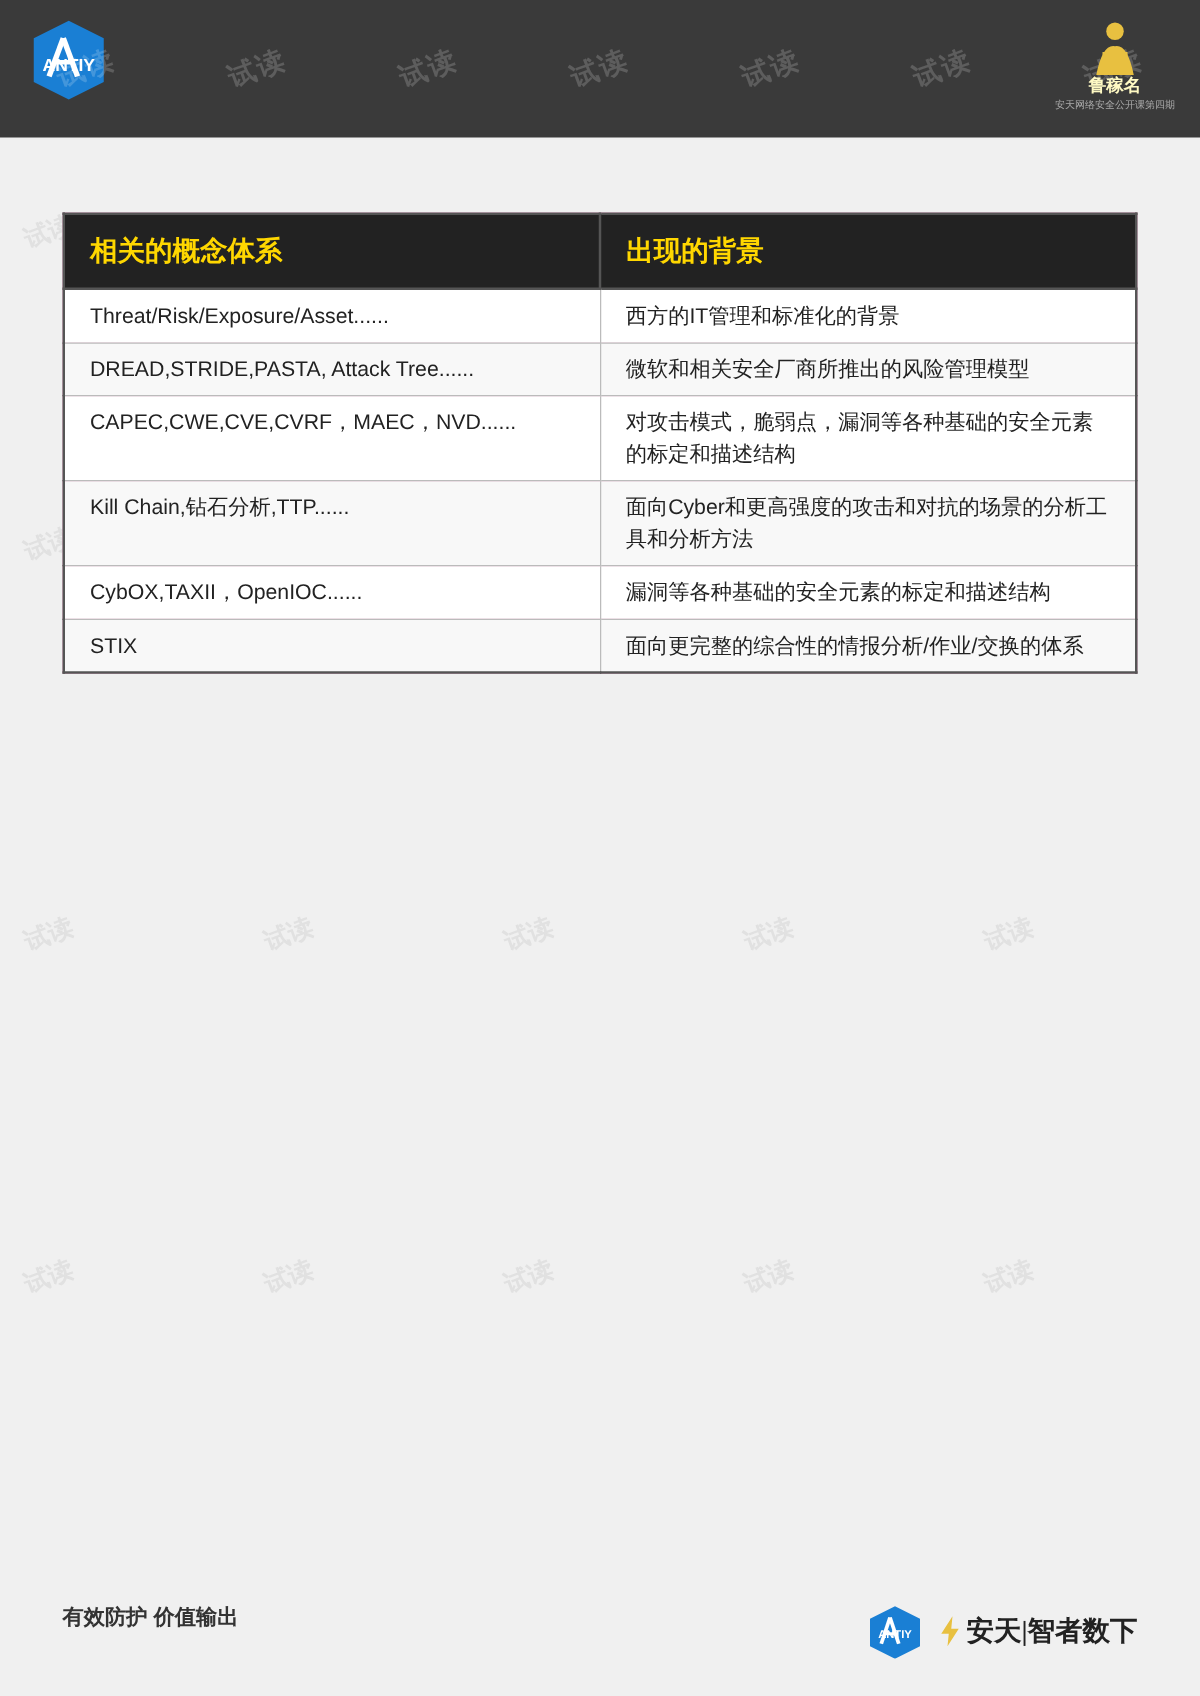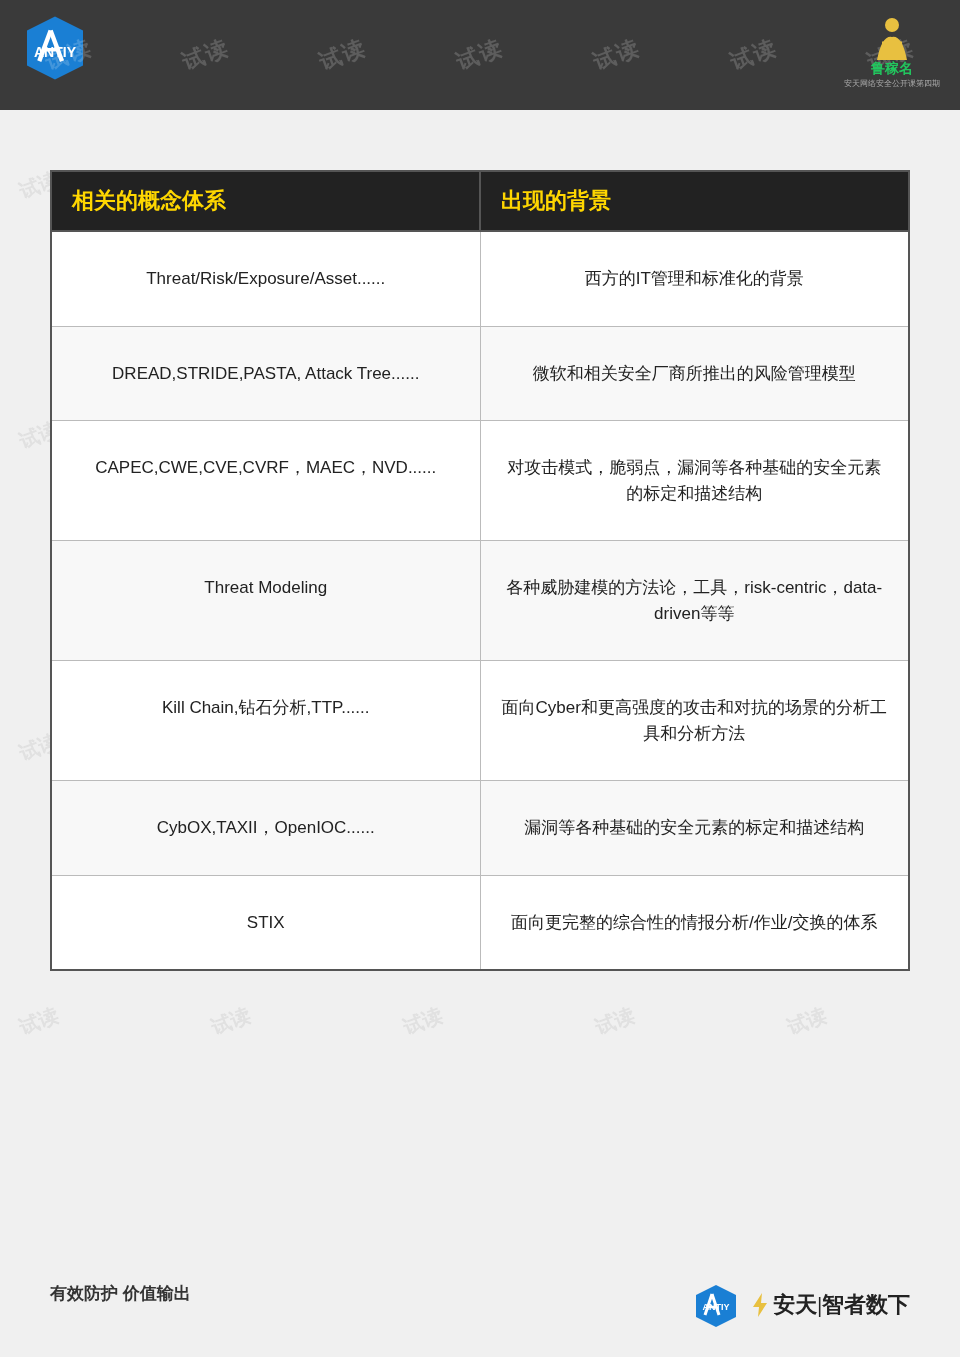--- a/index.html
+++ b/index.html
@@ -87,27 +87,26 @@
       color: #FFD700;
       font-size: 22px;
       font-weight: bold;
       padding: 14px 20px;
       text-align: left;
       border: 2px solid #555;
       width: 50%;
     }
 
     .concept-table td {
-      padding: 34px 20px;
+      padding: 8px 20px;
       border: 1.5px solid #bbb;
       font-size: 17px;
       color: #222;
       vertical-align: top;
       line-height: 1.5;
-      text-align: center;
     }
 
     .concept-table tr:nth-child(even) td {
       background: #f8f8f8;
     }
 
     .concept-table tr:nth-child(odd) td {
       background: #ffffff;
     }
 
@@ -146,21 +145,21 @@
     .brand-right {
       position: absolute;
       right: 20px;
       top: 15px;
       display: flex;
       flex-direction: column;
       align-items: center;
     }
 
     .brand-right-text {
-      color: #22c55e;
+      color: #fef9c3;
       font-size: 14px;
       font-weight: bold;
       font-family: Liberation Sans, sans-serif;
     }
 
     .brand-right-sub {
       color: #aaa;
       font-size: 8px;
       text-align: center;
     }
@@ -242,24 +241,20 @@
         </tr>
         <tr>
           <td>DREAD,STRIDE,PASTA, Attack Tree......</td>
           <td>微软和相关安全厂商所推出的风险管理模型</td>
         </tr>
         <tr>
           <td>CAPEC,CWE,CVE,CVRF，MAEC，NVD......</td>
           <td>对攻击模式，脆弱点，漏洞等各种基础的安全元素的标定和描述结构</td>
         </tr>
         <tr>
-          <td>Threat Modeling</td>
-          <td>各种威胁建模的方法论，工具，risk-centric，data-driven等等</td>
-        </tr>
-        <tr>
           <td>Kill Chain,钻石分析,TTP......</td>
           <td>面向Cyber和更高强度的攻击和对抗的场景的分析工具和分析方法</td>
         </tr>
         <tr>
           <td>CybOX,TAXII，OpenIOC......</td>
           <td>漏洞等各种基础的安全元素的标定和描述结构</td>
         </tr>
         <tr>
           <td>STIX</td>
           <td>面向更完整的综合性的情报分析/作业/交换的体系</td>

